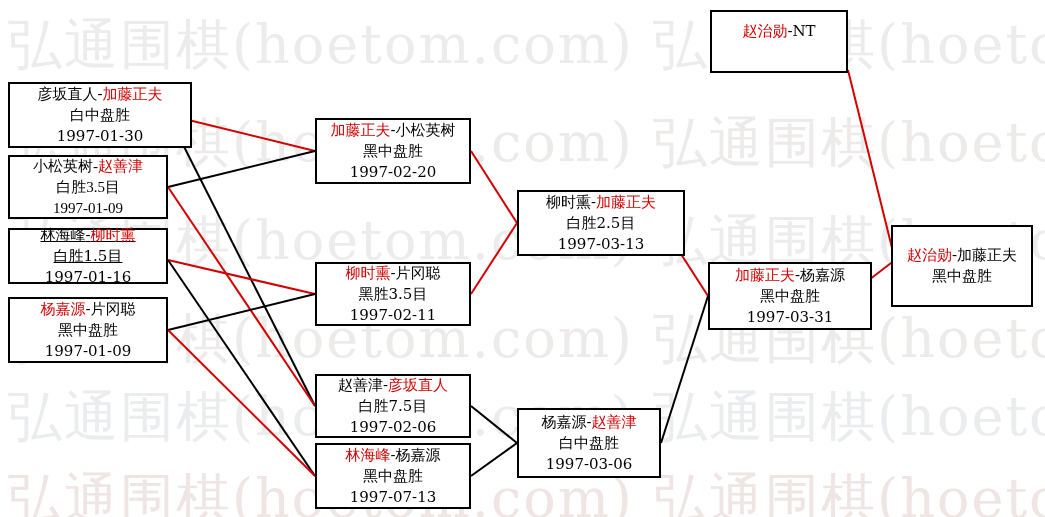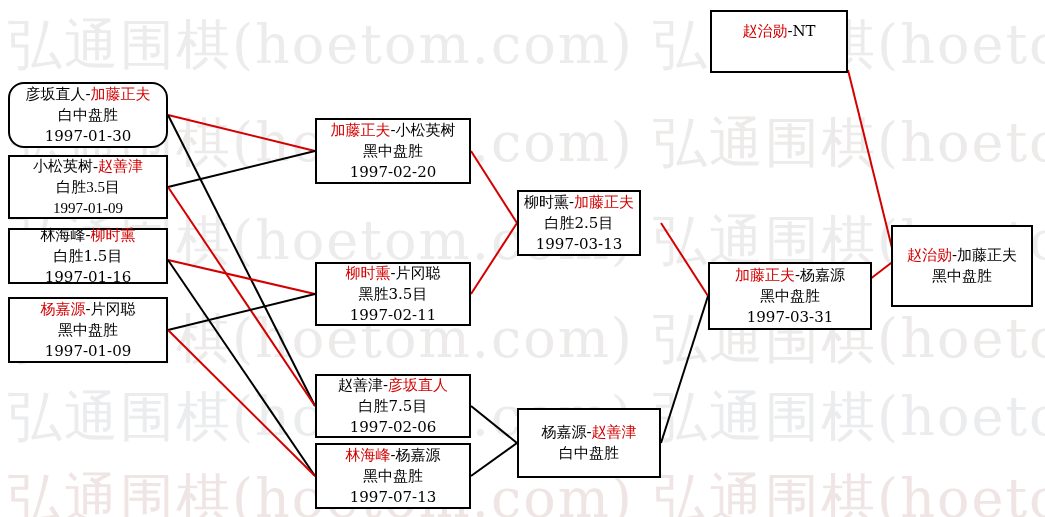--- a/index.html
+++ b/index.html
@@ -50,31 +50,31 @@
       <line x1="471" y1="151" x2="517" y2="223" stroke="#d40000" stroke-width="2"></line>
       <line x1="471" y1="294" x2="517" y2="223" stroke="#d40000" stroke-width="2"></line>
       <line x1="471" y1="406" x2="517" y2="443" stroke="#000000" stroke-width="2"></line>
       <line x1="471" y1="476" x2="517" y2="443" stroke="#000000" stroke-width="2"></line>
       <line x1="661" y1="223" x2="708" y2="296" stroke="#d40000" stroke-width="2"></line>
       <line x1="661" y1="443" x2="708" y2="296" stroke="#000000" stroke-width="2"></line>
       <line x1="848" y1="70" x2="895" y2="260" stroke="#d40000" stroke-width="2"></line>
       <line x1="848" y1="296" x2="895" y2="260" stroke="#d40000" stroke-width="2"></line>
     </svg>
   <div id="nodes-layer">
-      <div class="match-box" style="left: 8px; top: 82px; width: 160px; height: 66px; border-color: rgb(0, 0, 0); border-radius: 16px;">
+      <div class="match-box" style="left: 8px; top: 82px; width: 184px; height: 66px; border-color: rgb(0, 0, 0);">
         <div class="names"><span style="color: rgb(0, 0, 0);">彦坂直人</span><span style="color: rgb(0, 0, 0);">-</span><span style="color: rgb(212, 0, 0);">加藤正夫</span></div>
         <div>白中盘胜</div>
         <div>1997-01-30</div>
       </div>
       <div class="match-box" style="left: 8px; top: 155px; width: 160px; height: 64px; border-color: rgb(0, 0, 0); font-family: Liberation Serif, serif;">
         <div class="names"><span style="color: rgb(0, 0, 0);">小松英树</span><span style="color: rgb(0, 0, 0);">-</span><span style="color: rgb(212, 0, 0);">赵善津</span></div>
         <div>白胜3.5目</div>
         <div>1997-01-09</div>
       </div>
-      <div class="match-box" style="left: 8px; top: 228px; width: 160px; height: 56px; border-color: rgb(0, 0, 0);">
+      <div class="match-box" style="left: 8px; top: 228px; width: 160px; height: 56px; border-color: rgb(0, 0, 0); text-decoration: underline;">
         <div class="names"><span style="color: rgb(0, 0, 0);">林海峰</span><span style="color: rgb(0, 0, 0);">-</span><span style="color: rgb(212, 0, 0);">柳时熏</span></div>
         <div>白胜1.5目</div>
         <div>1997-01-16</div>
       </div>
       <div class="match-box" style="left: 8px; top: 297px; width: 160px; height: 66px; border-color: rgb(0, 0, 0);">
         <div class="names"><span style="color: rgb(212, 0, 0);">杨嘉源</span><span style="color: rgb(0, 0, 0);">-</span><span style="color: rgb(0, 0, 0);">片冈聪</span></div>
         <div>黑中盘胜</div>
         <div>1997-01-09</div>
       </div>
       <div class="match-box" style="left: 315px; top: 118px; width: 156px; height: 66px; border-color: rgb(0, 0, 0);">
@@ -90,28 +90,29 @@
       <div class="match-box" style="left: 315px; top: 374px; width: 156px; height: 64px; border-color: rgb(0, 0, 0);">
         <div class="names"><span style="color: rgb(0, 0, 0);">赵善津</span><span style="color: rgb(0, 0, 0);">-</span><span style="color: rgb(212, 0, 0);">彦坂直人</span></div>
         <div>白胜7.5目</div>
         <div>1997-02-06</div>
       </div>
       <div class="match-box" style="left: 315px; top: 443px; width: 156px; height: 66px; border-color: rgb(0, 0, 0);">
         <div class="names"><span style="color: rgb(212, 0, 0);">林海峰</span><span style="color: rgb(0, 0, 0);">-</span><span style="color: rgb(0, 0, 0);">杨嘉源</span></div>
         <div>黑中盘胜</div>
         <div>1997-07-13</div>
       </div>
-      <div class="match-box" style="left: 517px; top: 190px; width: 124px; height: 66px; border-color: rgb(0, 0, 0);">
+      <div class="match-box" style="left: 517px; top: 190px; width: 168px; height: 66px; border-color: rgb(0, 0, 0);">
         <div class="names"><span style="color: rgb(0, 0, 0);">柳时熏</span><span style="color: rgb(0, 0, 0);">-</span><span style="color: rgb(212, 0, 0);">加藤正夫</span></div>
         <div>白胜2.5目</div>
         <div>1997-03-13</div>
       </div>
       <div class="match-box" style="left: 517px; top: 408px; width: 144px; height: 70px; border-color: rgb(0, 0, 0);">
         <div class="names"><span style="color: rgb(0, 0, 0);">杨嘉源</span><span style="color: rgb(0, 0, 0);">-</span><span style="color: rgb(212, 0, 0);">赵善津</span></div>
         <div>白中盘胜</div>
+        <div>1997-03-06</div>
       </div>
       <div class="match-box" style="left: 708px; top: 262px; width: 164px; height: 68px; border-color: rgb(0, 0, 0);">
         <div class="names"><span style="color: rgb(212, 0, 0);">加藤正夫</span><span style="color: rgb(0, 0, 0);">-</span><span style="color: rgb(0, 0, 0);">杨嘉源</span></div>
         <div>黑中盘胜</div>
         <div>1997-03-31</div>
       </div>
       <div class="match-box top" style="left: 710px; top: 10px; width: 138px; height: 63px; border-color: rgb(0, 0, 0);">
         <div class="names"><span style="color: rgb(212, 0, 0);">赵治勋</span><span style="color: rgb(0, 0, 0);">-</span><span style="color: rgb(0, 0, 0); margin-top: 47px;">NT</span></div>
       </div>
       <div class="match-box" style="left: 891px; top: 225px; width: 142px; height: 82px; border-color: rgb(0, 0, 0); justify-content: center;">

